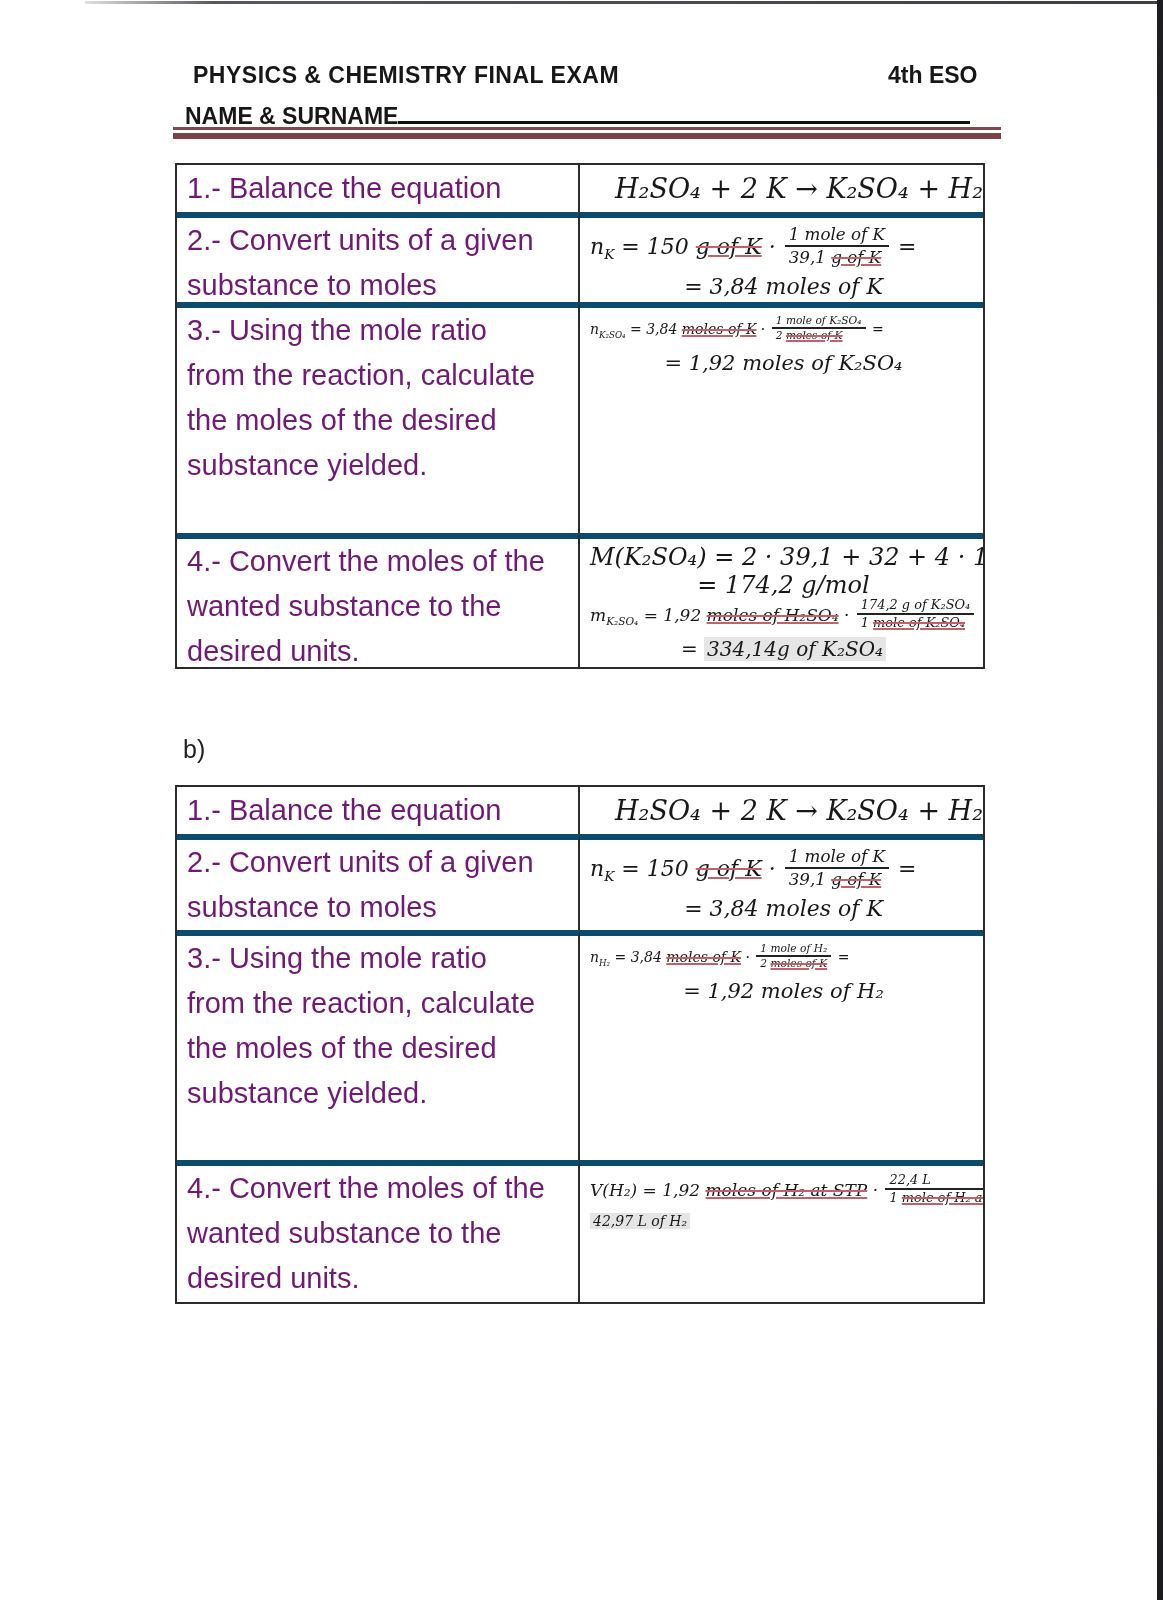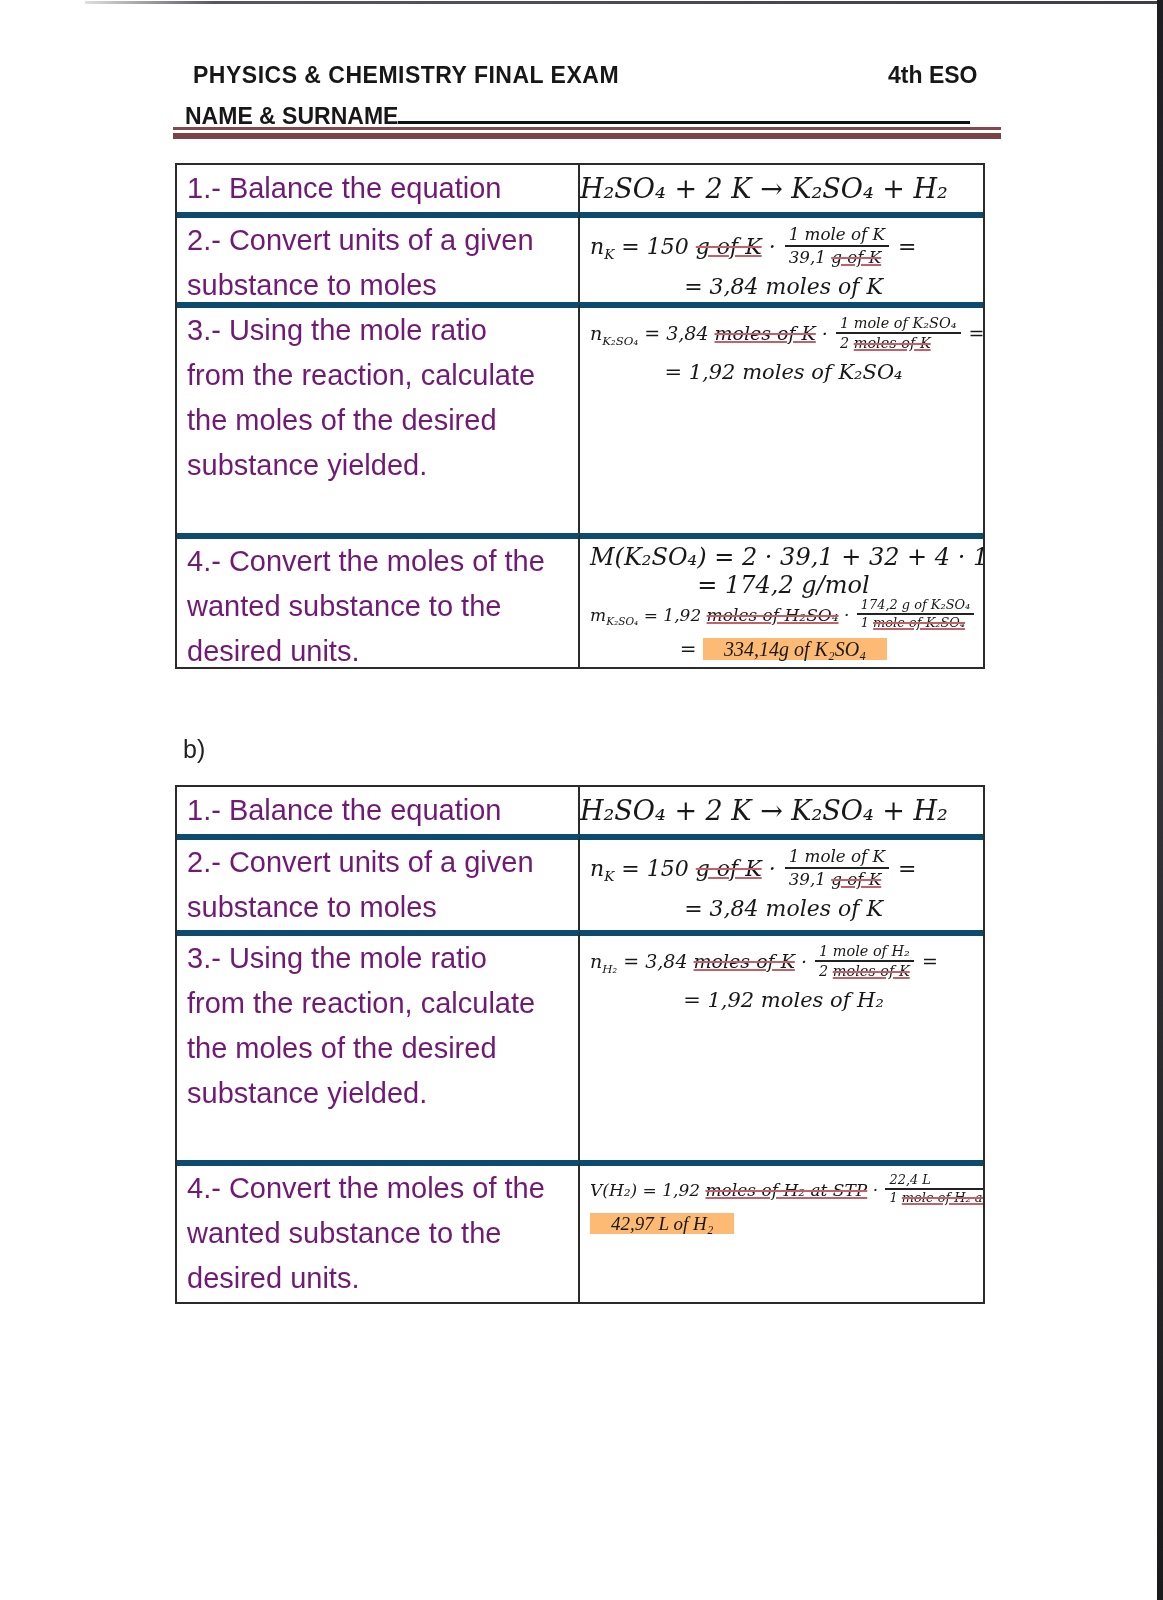--- a/index.html
+++ b/index.html
@@ -44,44 +44,44 @@
   .cell-left{
     border-right:2px solid #2b2b2b;
     font-size:29px;color:#701a75;
     padding:0 28px 0 10px;line-height:45px;
   }
   .cell-left.first{line-height:44px;padding-top:1px;}
   .row-line{border-top:6px solid #0c4a6e;}
   
   .math{font-family:"DejaVu Serif","Liberation Serif",serif;font-style:italic;color:#181818;}
   .cell-right{padding:4px 6px 0 10px;}
-  .eq-balance{display:flex;align-items:center;justify-content:flex-start;padding:0;}
+  .eq-balance{display:flex;align-items:center;justify-content:flex-end;padding:0;}
   .eq-balance .math{font-size:27px;}
   .eqline{white-space:nowrap;}
   .eqline.center{text-align:center;}
   .sz22{font-size:22px;}
   .sz21{font-size:21px;}
   .sz20{font-size:20px;}
-  .sz19{font-size:19px;}
+  .sz19{font-size:14px;}
   .sz24{font-size:24px;}
   .sz17{font-size:17px;}
   sub{font-size:0.62em;font-style:italic;}
   .frac{
     display:inline-block;vertical-align:middle;text-align:left;
     font-size:0.76em;line-height:1.25;position:relative;top:-2px;
     margin:0 2px;
   }
   .frac .num{display:block;padding:0 4px;}
   .frac .den{display:block;border-top:2px solid #222;padding:0 4px;}
   .cancel{
     text-decoration-line:underline line-through;
     text-decoration-color:#c4606a;
     text-decoration-thickness:2px;
   }
-  .hl{background:#fdba74;padding:0 21px;font-family:Liberation Serif, serif;}
+  .hl{background:#e5e5e5;padding:0 3px;}
   .mt4{margin-top:4px;}
   .mt6{margin-top:6px;}
 </style>
 </head>
 <body>
 
 <div class="page">
 
   <div class="scan-top-line"></div>
   <div class="scan-right-bar"></div>

